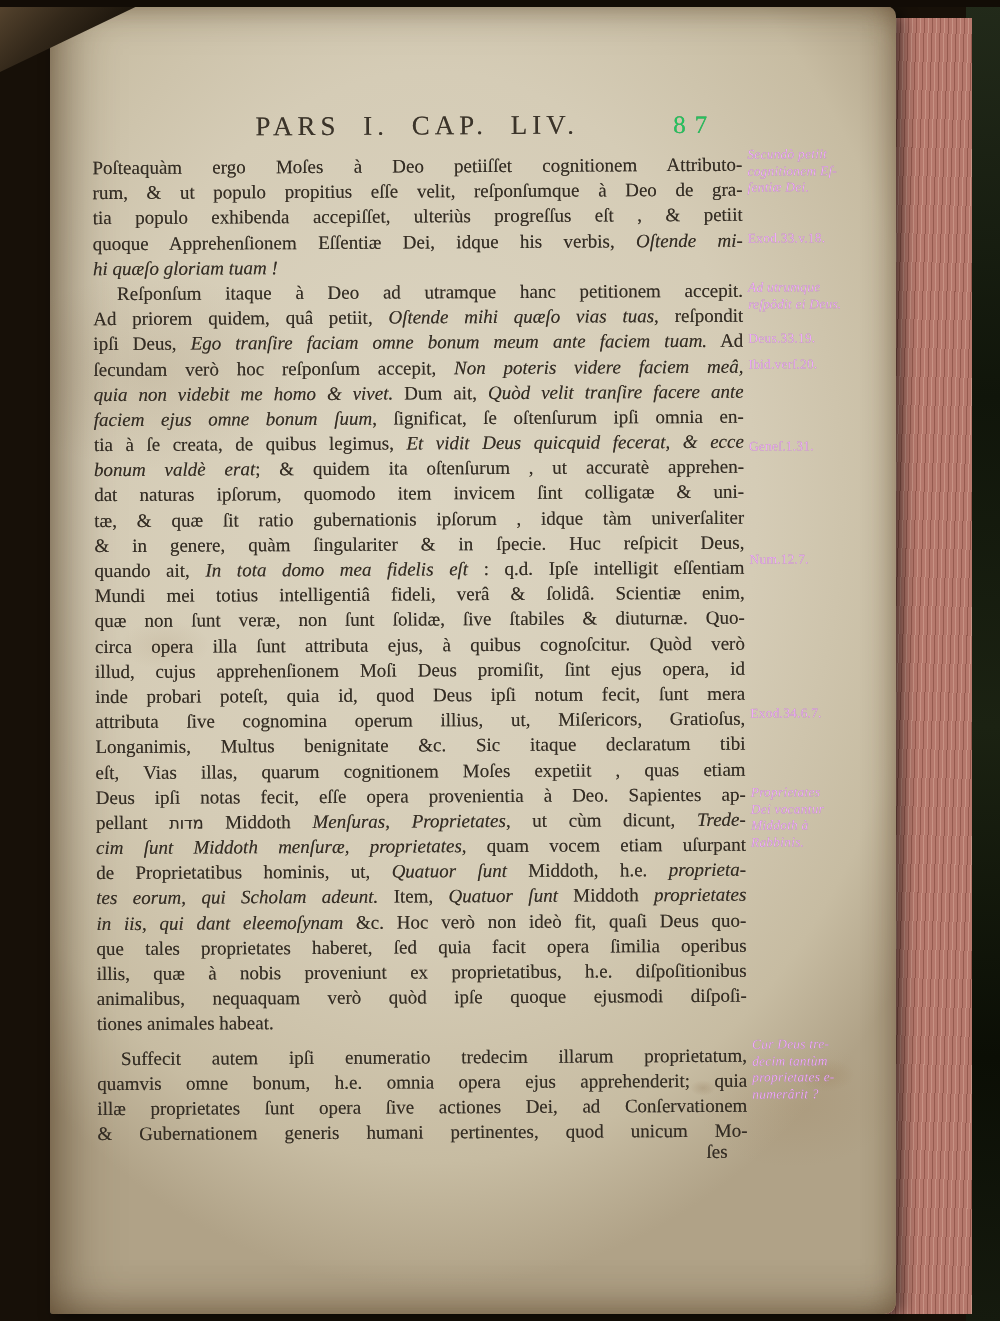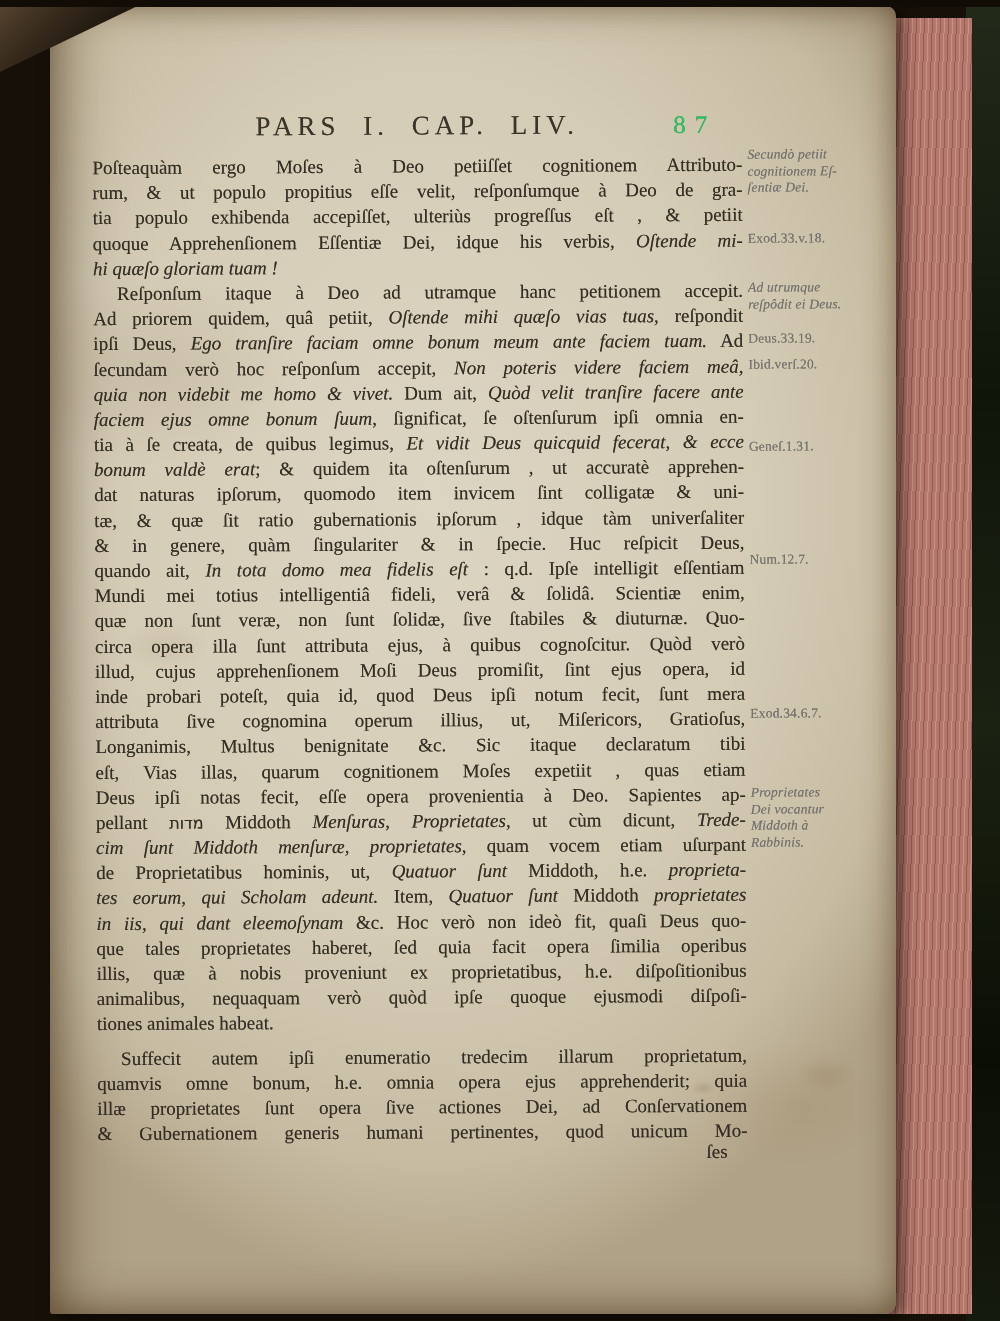--- a/index.html
+++ b/index.html
@@ -48,21 +48,21 @@
   .para{margin:0;}
   .para.gapped{margin-top:9px;}
   .line{text-align:justify;text-align-last:justify;height:25.2px;overflow:hidden;}
   .line.short{text-align-last:left;}
   .line.indent{text-indent:24px;}
   .seg-roman{font-style:normal;}
   .seg-italic{font-style:italic;}
   .seg-hebrew{font-family:"DejaVu Sans",sans-serif;font-size:16px;font-style:normal;}
   .margin-column{position:absolute;left:750px;top:0;width:188px;height:100%;}
   .margin-note{position:absolute;left:0;width:188px;font-size:13.5px;line-height:16.5px;
-    color:#737373;letter-spacing:.2px;text-shadow:0 0 .4px rgba(70,60,45,.5);}
+    color:#f0abfc;letter-spacing:.2px;text-shadow:0 0 .4px rgba(70,60,45,.5);}
   .mn-italic{font-style:italic;}
   .mn-roman{font-style:normal;}
   .catchword{position:absolute;left:95px;top:1142px;width:630px;text-align:right;font-size:19px;
     text-shadow:0 0 .5px rgba(52,45,36,.6);}
 </style>
 </head>
 <body>
 
 <div id="stage">
   <div class="cover-right"></div>
@@ -153,16 +153,22 @@
         </div>
         <div class="margin-note mn-roman" style="top: 707px;">
           <div>Exod.34.6.7.</div>
         </div>
         <div class="margin-note mn-italic" style="top: 786px;">
           <div>Proprietates</div>
           <div>Dei vocantur</div>
           <div>Middoth à</div>
           <div>Rabbinis.</div>
         </div>
+        <div class="margin-note mn-italic" style="top: 1038px;">
+          <div>Cur Deus tre-</div>
+          <div>decim tantùm</div>
+          <div>proprietates e-</div>
+          <div>numerârit ?</div>
+        </div>
       </div>
     <div class="catchword">ſes</div>
   </div>
 </div>
 
 </body></html>

